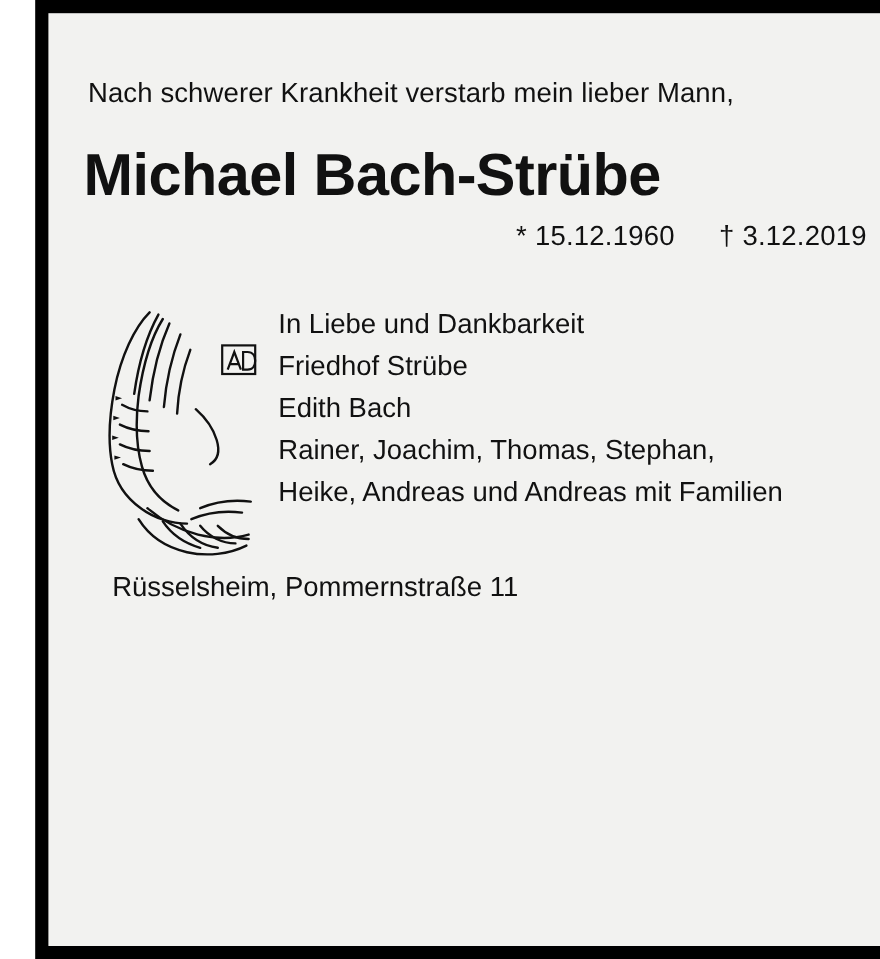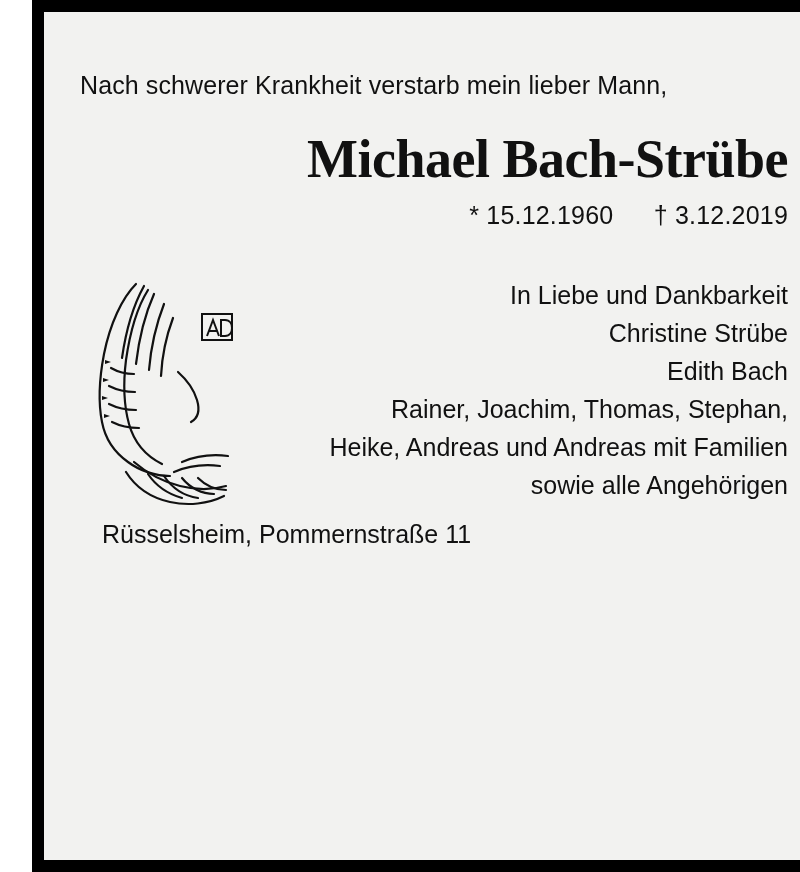--- a/index.html
+++ b/index.html
@@ -29,43 +29,41 @@
     line-height: 1.42;
     text-align: justify;
     text-align-last: left;
     letter-spacing: 0.1px;
     margin: 0 4px;
   }
   .intro-line {
     display: block;
   }
   .name {
-    text-align: right;
+    text-align: left;
     font-size: 54px;
     font-weight: 700;
     letter-spacing: -0.5px;
     margin: 26px 0 0 0;
     line-height: 1.1;
-    font-family: Liberation Serif, serif;
   }
   .dates {
     text-align: right;
     font-size: 25px;
     margin: 12px 0 0 0;
     letter-spacing: 0.2px;
   }
   .dates .sep {
     display: inline-block;
     width: 26px;
   }
   .middle {
     display: flex;
     align-items: flex-start;
     margin-top: 42px;
-    text-align: right;
   }
   .hands {
     width: 175px;
     flex: 0 0 175px;
     padding-left: 2px;
     padding-top: 4px;
   }
   .hands svg {
     display: block;
   }
@@ -151,25 +149,24 @@
         <g stroke="#111111" stroke-width="2" fill="none">
           <rect x="124" y="38" width="30" height="26"></rect>
           <path d="M129 60 L135 44 L141 60 M131 55 h8"></path>
           <path d="M143 60 V44 h4 c5 0 7 4 7 8 s-2 8 -7 8 z"></path>
         </g>
       </svg>
     </div>
 
     <div class="family">
       <span class="fline">In Liebe und Dankbarkeit</span>
-      <span class="fline">Christine Strübe</span>
+      <span class="fline">Friedhof Strübe</span>
       <span class="fline">Edith Bach</span>
       <span class="fline">Rainer, Joachim, Thomas, Stephan,</span>
       <span class="fline">Heike, Andreas und Andreas mit Familien</span>
-      <span class="fline">sowie alle Angehörigen</span>
     </div>
 
   </div>
 
   <div class="address">Rüsselsheim, Pommernstraße 11</div>
 
 
 </div>
 
 </body></html>

